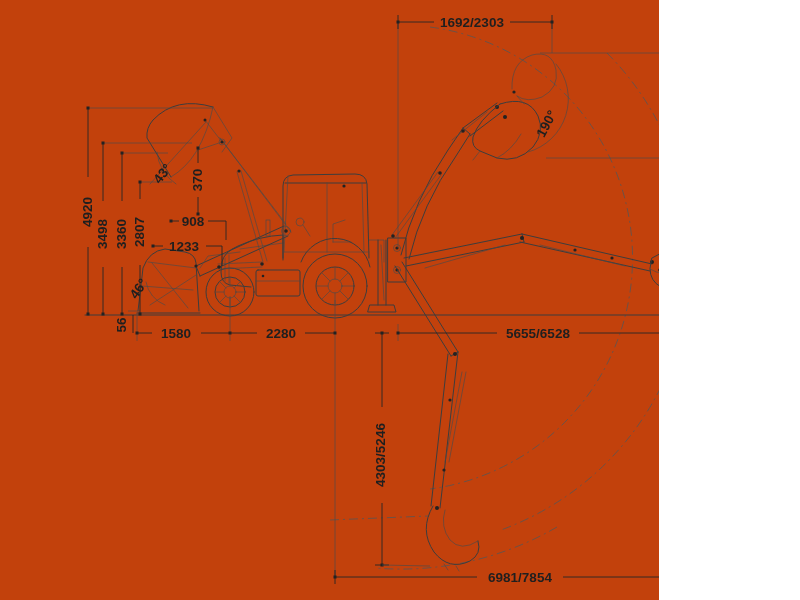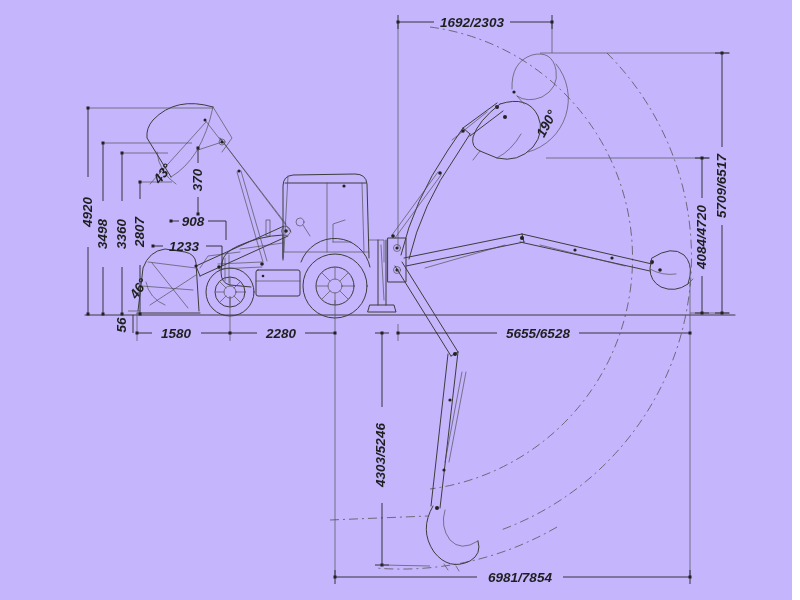--- a/index.html
+++ b/index.html
@@ -1,19 +1,18 @@
 <!DOCTYPE html>
 <html><head>
 <meta charset="utf-8">
 <style>
   html,body{margin:0;padding:0;background:#ffffff;}
   #stage{
-    position:relative;width:792px;height:600px;background:#c4b5fd;overflow:hidden;
+    position:relative;width:659px;height:600px;background:#c2410c;overflow:hidden;
     font-family:"Liberation Sans", sans-serif;
-    font-style:italic;
   }
   svg{display:block;}
   text{
     font-family:"Liberation Sans", sans-serif;
     font-size:13.5px;font-weight:bold;fill:#1f1f1f;
   }
   .mach{stroke:#3d3d3d;stroke-width:1;fill:none;stroke-linecap:round;stroke-linejoin:round;}
   .mach-thin{stroke:#4a4a4a;stroke-width:.65;fill:none;stroke-linecap:round;}
   .dim{stroke:#262626;stroke-width:.9;fill:none;}
   .ext{stroke:#4a4a4a;stroke-width:.65;fill:none;}

